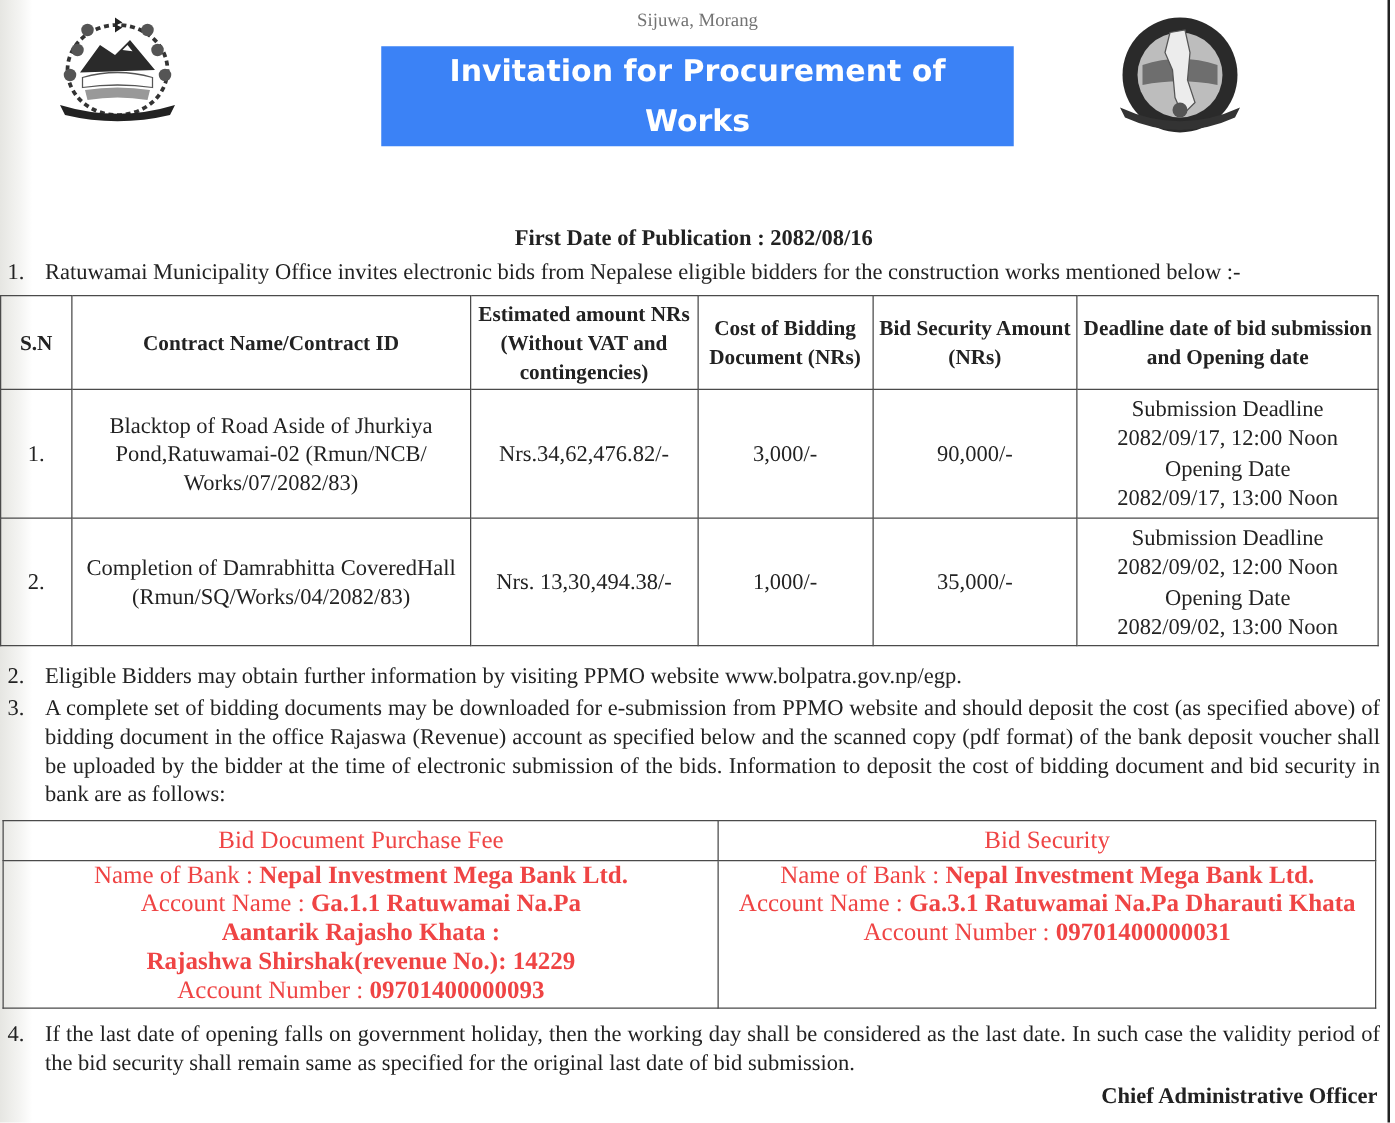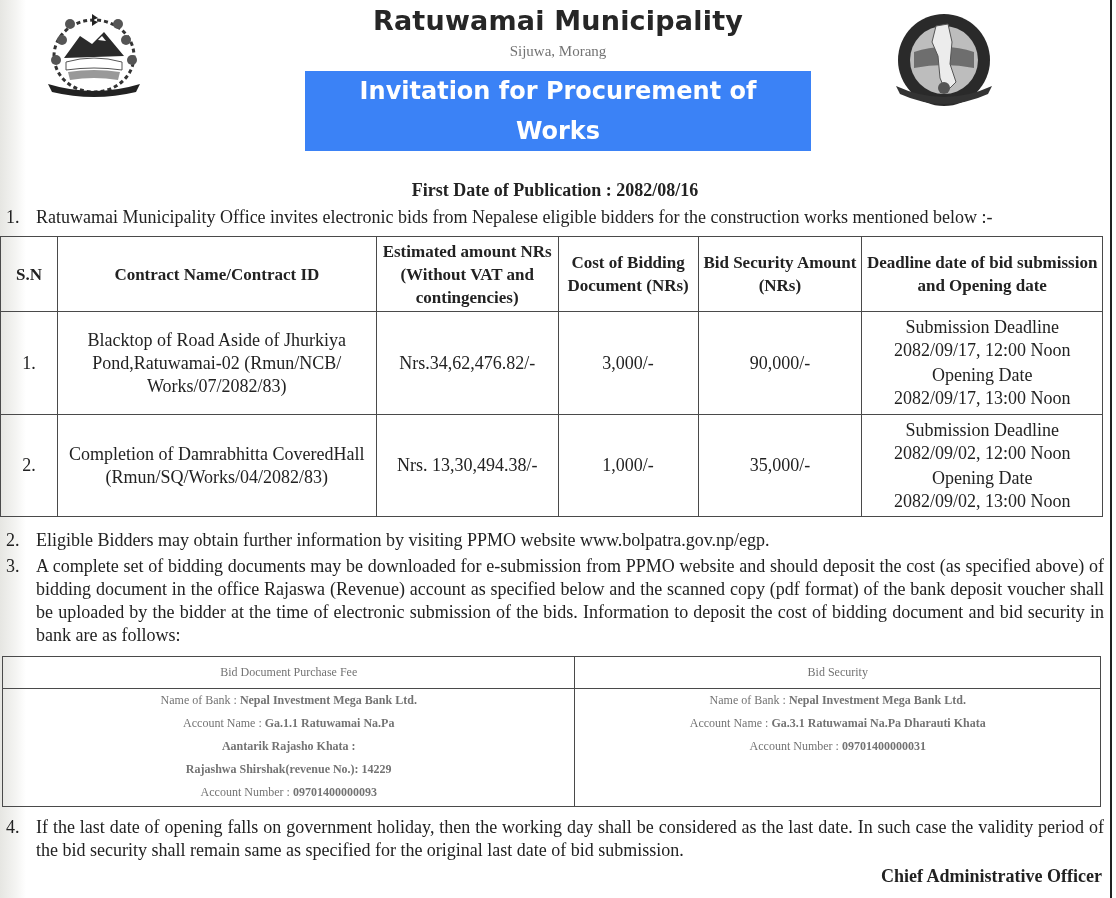--- a/index.html
+++ b/index.html
@@ -50,21 +50,21 @@
   .main-table th, .main-table td {
     border: 1.5px solid #4a4a4a; text-align: center; vertical-align: middle; padding: 0 4px;
   }
   .main-table th { font-weight: bold; font-size: 17px; line-height: 23px; height: 74px; color: #222; }
   .main-table td { font-size: 18px; line-height: 23px; color: #222; }
   .main-table tr.r1 td { height: 102px; }
   .main-table tr.r2 td { height: 101px; }
   .dl-block { margin: 2px 0; }
 
   .bank-table { left: 2px; top: 656px; width: 1099px; }
-  .bank-table th, .bank-table td { border: 1.5px solid #4a4a4a; font-size: 12px; line-height: 23px; color: #737373; }
+  .bank-table th, .bank-table td { border: 1.5px solid #4a4a4a; font-size: 20px; line-height: 23px; color: #ef4444; }
   .bank-table th { font-weight: normal; text-align: center; height: 29px; }
   .bank-table td { vertical-align: top; text-align: center; padding: 0 6px 2px 6px; height: 114px; }
   .b { font-weight: bold; }
 
   .signature {
     position: absolute; right: 14px; top: 866px; font-weight: bold; font-size: 18px; color: #222;
   }
 </style>
 </head>
 <body>
@@ -91,21 +91,20 @@
 <svg class="logo logo-right" viewBox="0 0 104 100">
   <circle cx="52" cy="48" r="46" fill="#2a2a2a"></circle>
   <circle cx="52" cy="48" r="34" fill="#bdbdbd"></circle>
   <path d="M22 40 Q52 30 82 40 L82 56 Q52 50 22 56 Z" fill="#6e6e6e"></path>
   <path d="M44 14 L56 12 L60 30 L58 52 L64 70 L54 80 L48 66 L46 44 L40 30 Z" fill="#ececec" stroke="#555" stroke-width="1"></path>
   <path d="M4 74 Q52 96 100 74 L96 82 Q52 102 8 82 Z" fill="#333"></path>
   <circle cx="52" cy="76" r="6" fill="#555"></circle>
 </svg>
 
 <div class="header">
-  <div class="h1">Ratuwamai Municipality</div>
   <div class="h-sub">Sijuwa, Morang</div>
   <div class="title-bar">Invitation for Procurement of Works</div>
 </div>
 
 <div class="pubdate">First Date of Publication : 2082/08/16</div>
 
 <div class="para" style="top:206px;">
   <span class="num">1.</span>
   <div class="txt">Ratuwamai Municipality Office invites electronic bids from Nepalese eligible bidders for the construction works mentioned below :-</div>
 </div>

